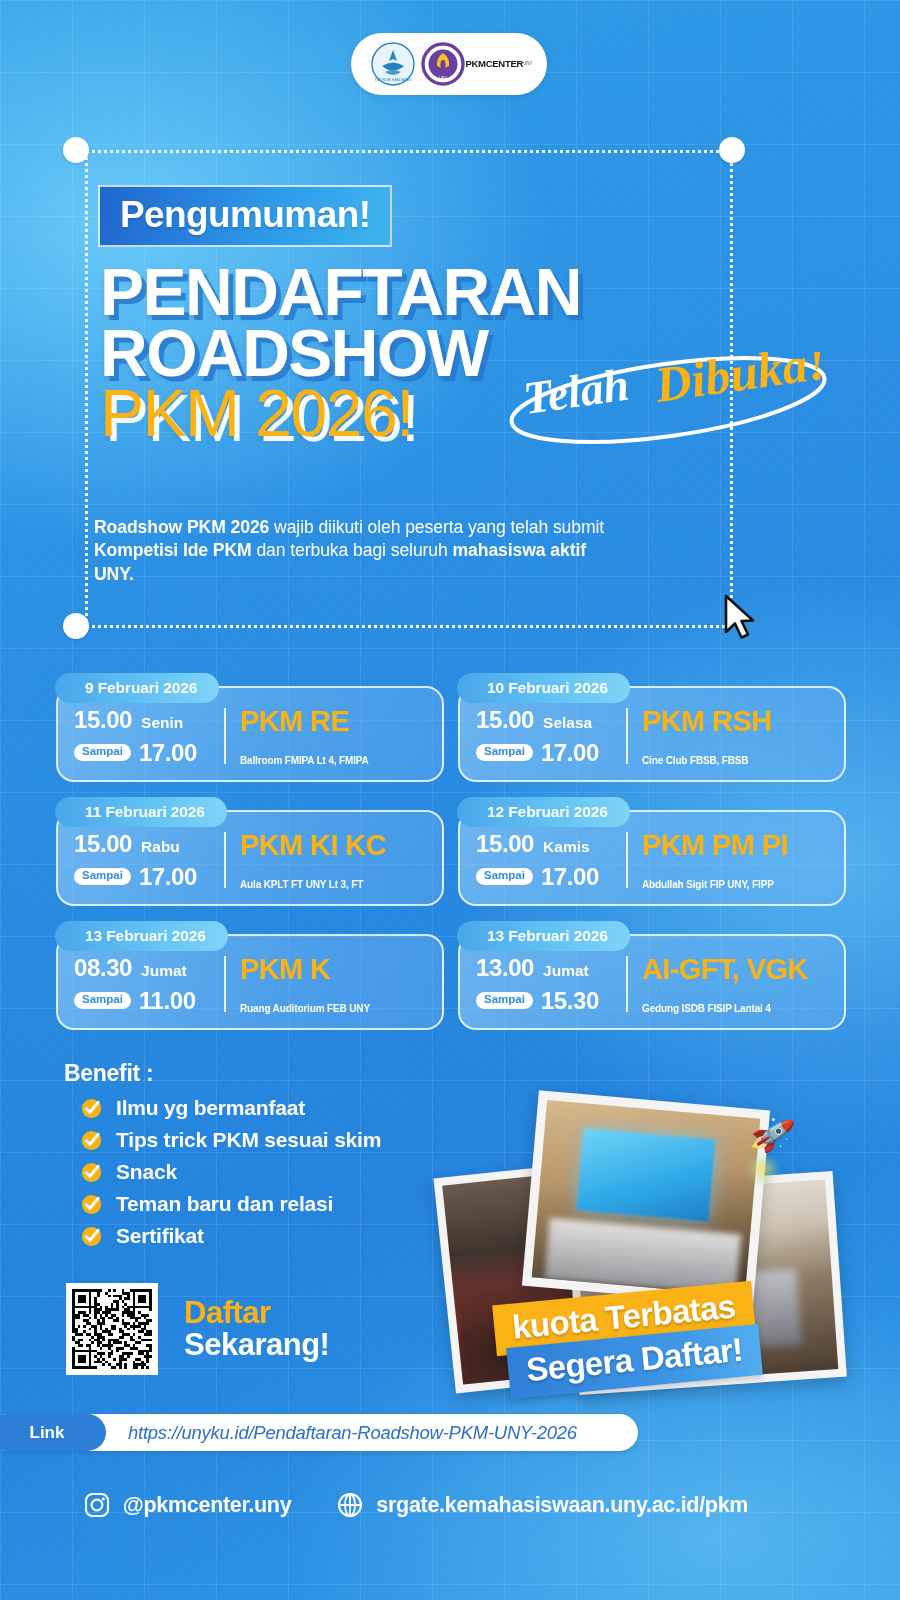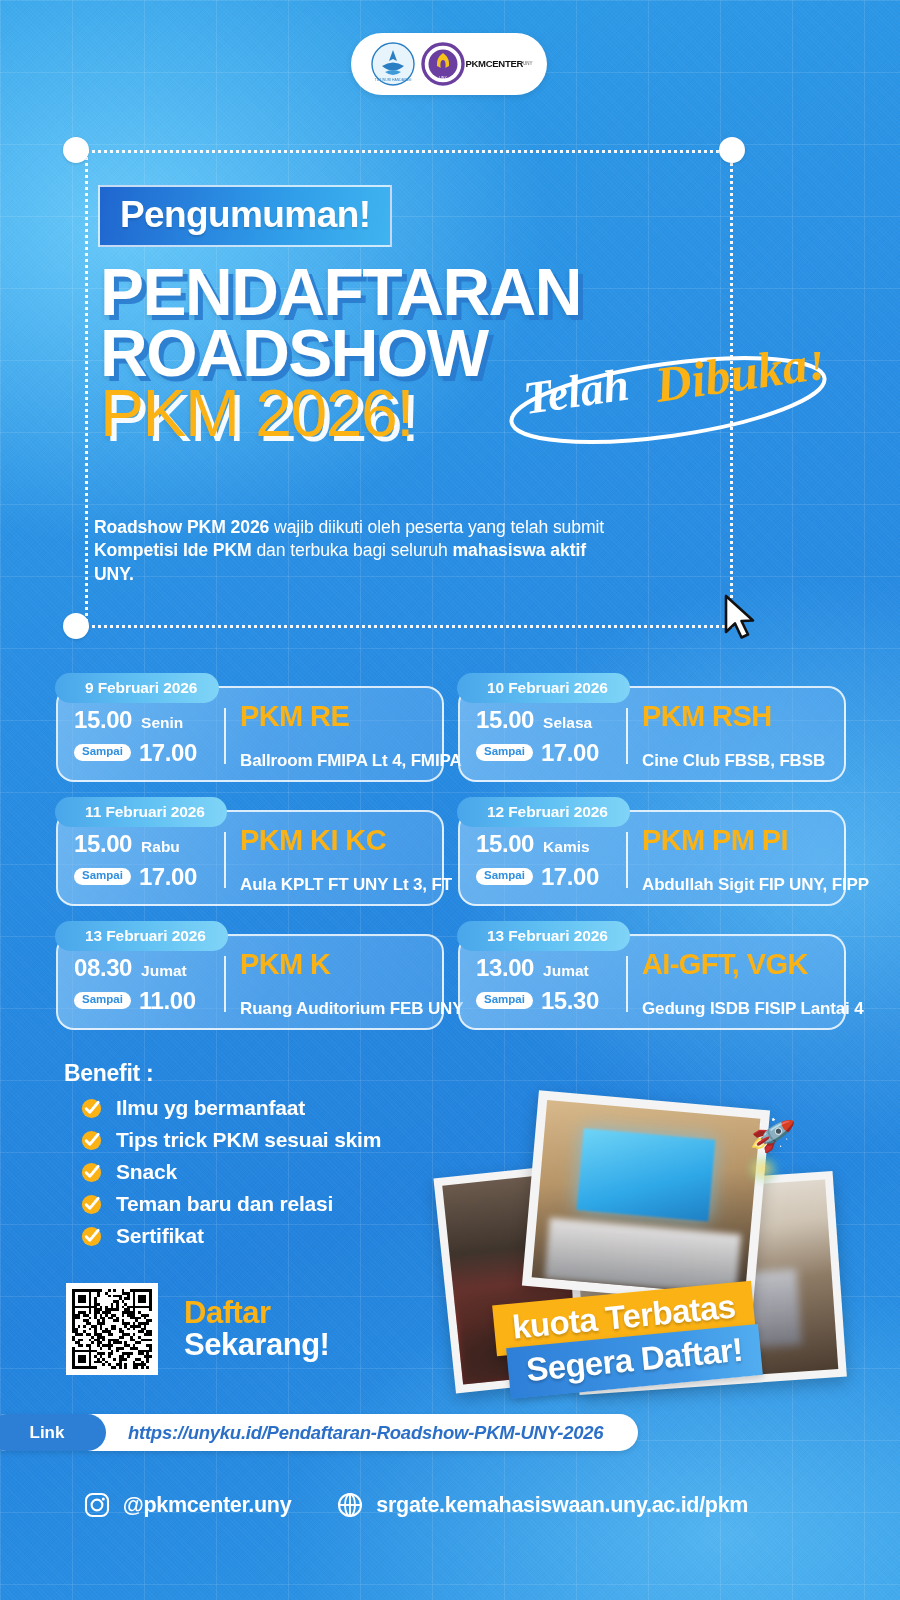--- a/index.html
+++ b/index.html
@@ -146,21 +146,21 @@
   .time-big { font-size: 24px; font-weight: 800; color: #ffffff; letter-spacing: -0.4px; }
   .day { font-size: 15.5px; font-weight: 600; color: #ffffff; }
   .sampai {
     background: #ffffff; color: #2f8fe0;
     font-size: 11.5px; font-weight: 800;
     padding: 2px 8px 3px 8px; border-radius: 9px; line-height: 1;
   }
   .vdiv { width: 2px; height: 56px; background: rgba(255,255,255,0.85); margin: 0 14px 0 2px; flex: none; }
   .info-col { flex: 1; min-width: 0; }
   .skim { font-size: 29px; font-weight: 800; color: #fbb215; letter-spacing: -0.6px; line-height: 1.05; white-space: nowrap; }
-  .place { font-size: 17px; font-weight: 700; color: #ffffff; margin-top: 19px; letter-spacing: -0.15px; white-space: nowrap; }
+  .place { font-size: 10px; font-weight: 700; color: #ffffff; margin-top: 19px; letter-spacing: -0.15px; white-space: nowrap; }
 
   
   .benefit { position: absolute; left: 64px; top: 1060px; z-index: 4; }
   .benefit-title { font-size: 23px; font-weight: 800; color: #ffffff; letter-spacing: -0.3px; }
   .benefit-list { list-style: none; margin-top: 9px; }
   .benefit-list li { display: flex; align-items: center; gap: 13px; margin-bottom: 8px; padding-left: 16px; }
   .chk { width: 23px; height: 23px; flex: none; display: block; }
   .benefit-text { font-size: 21px; font-weight: 600; color: #ffffff; letter-spacing: -0.2px; }
 
   
@@ -233,21 +233,21 @@
     display: flex; align-items: center; z-index: 6;
     box-shadow: 0 2px 5px rgba(0,0,0,.12);
   }
   .link-chip {
     height: 37px; width: 118px; flex: none;
     background: #2d7fd6; border-radius: 19px;
     display: flex; align-items: center; justify-content: center;
     color: #ffffff; font-size: 17px; font-weight: 800;
   }
   .link-url {
-    margin-left: 22px; font-size: 18.5px; font-weight: 700; font-style: italic;
+    margin-left: 22px; font-size: 18.5px; font-weight: 400; font-style: italic;
     color: #2b6fc8; letter-spacing: -0.25px;
   }
 
   
   .footer {
     position: absolute; left: 0; top: 1492px; width: 832px;
     display: flex; align-items: center; justify-content: center; gap: 46px;
     z-index: 6;
   }
   .foot-item { display: flex; align-items: center; gap: 13px; }

